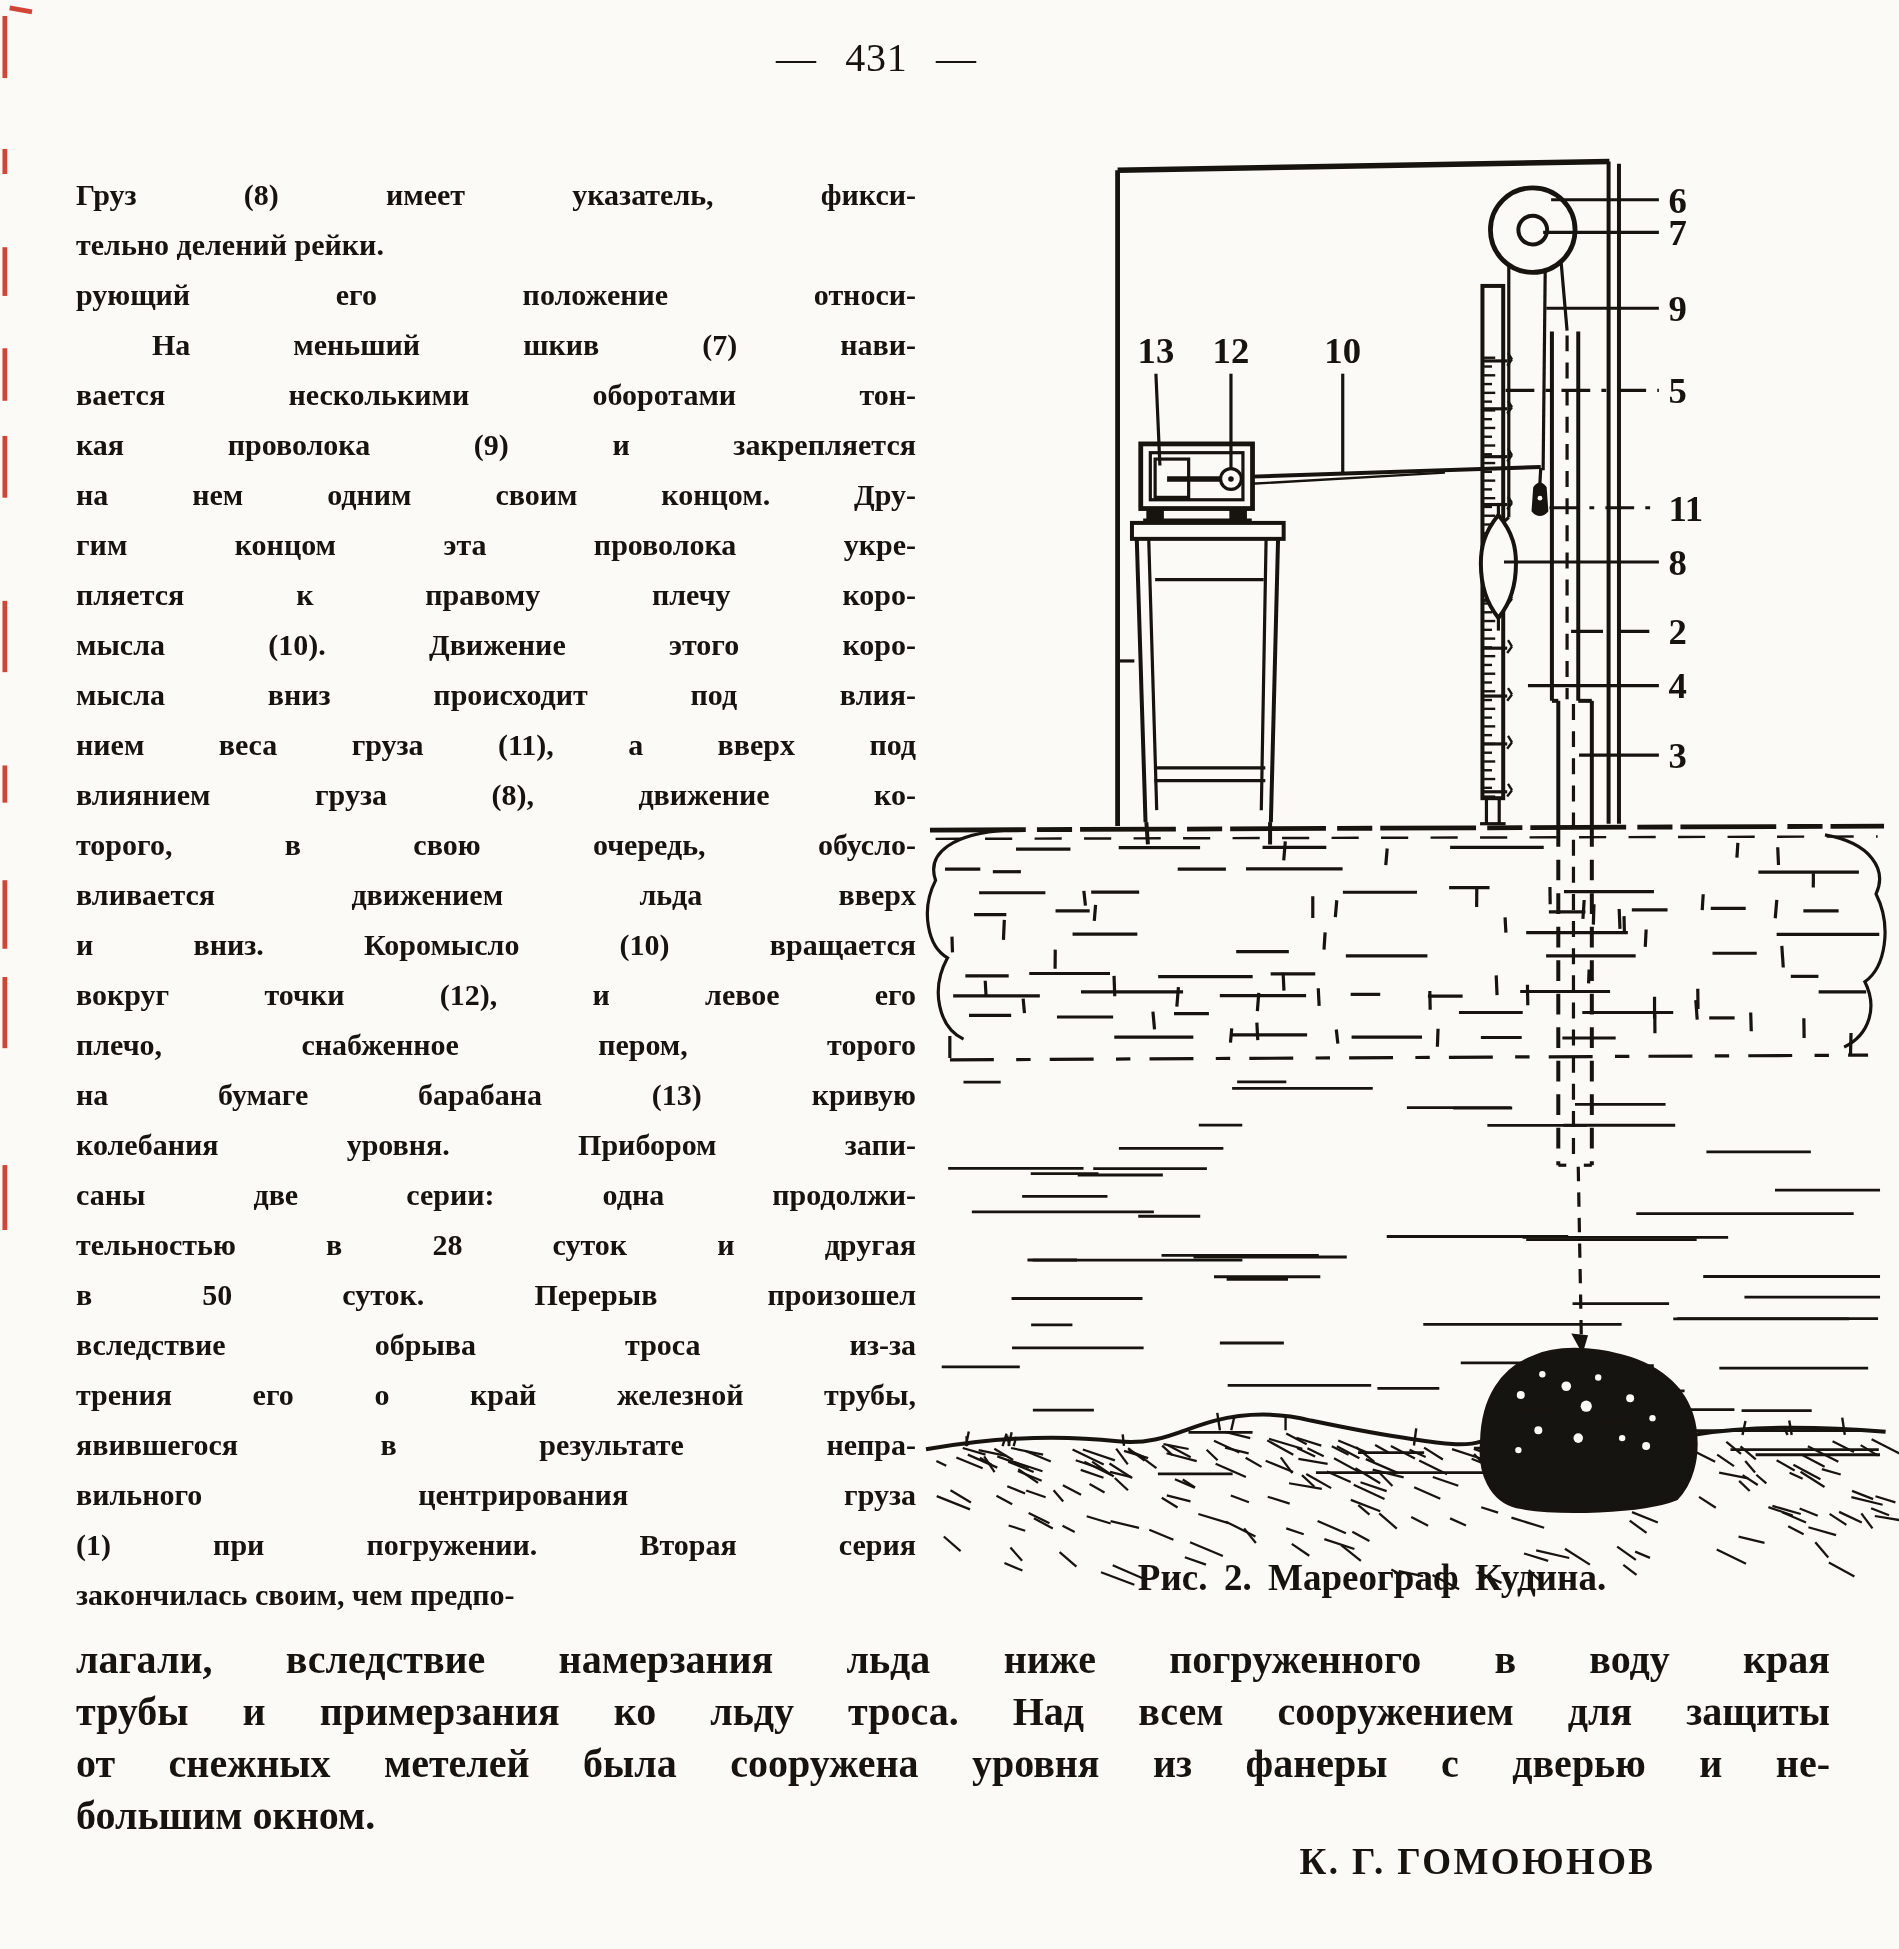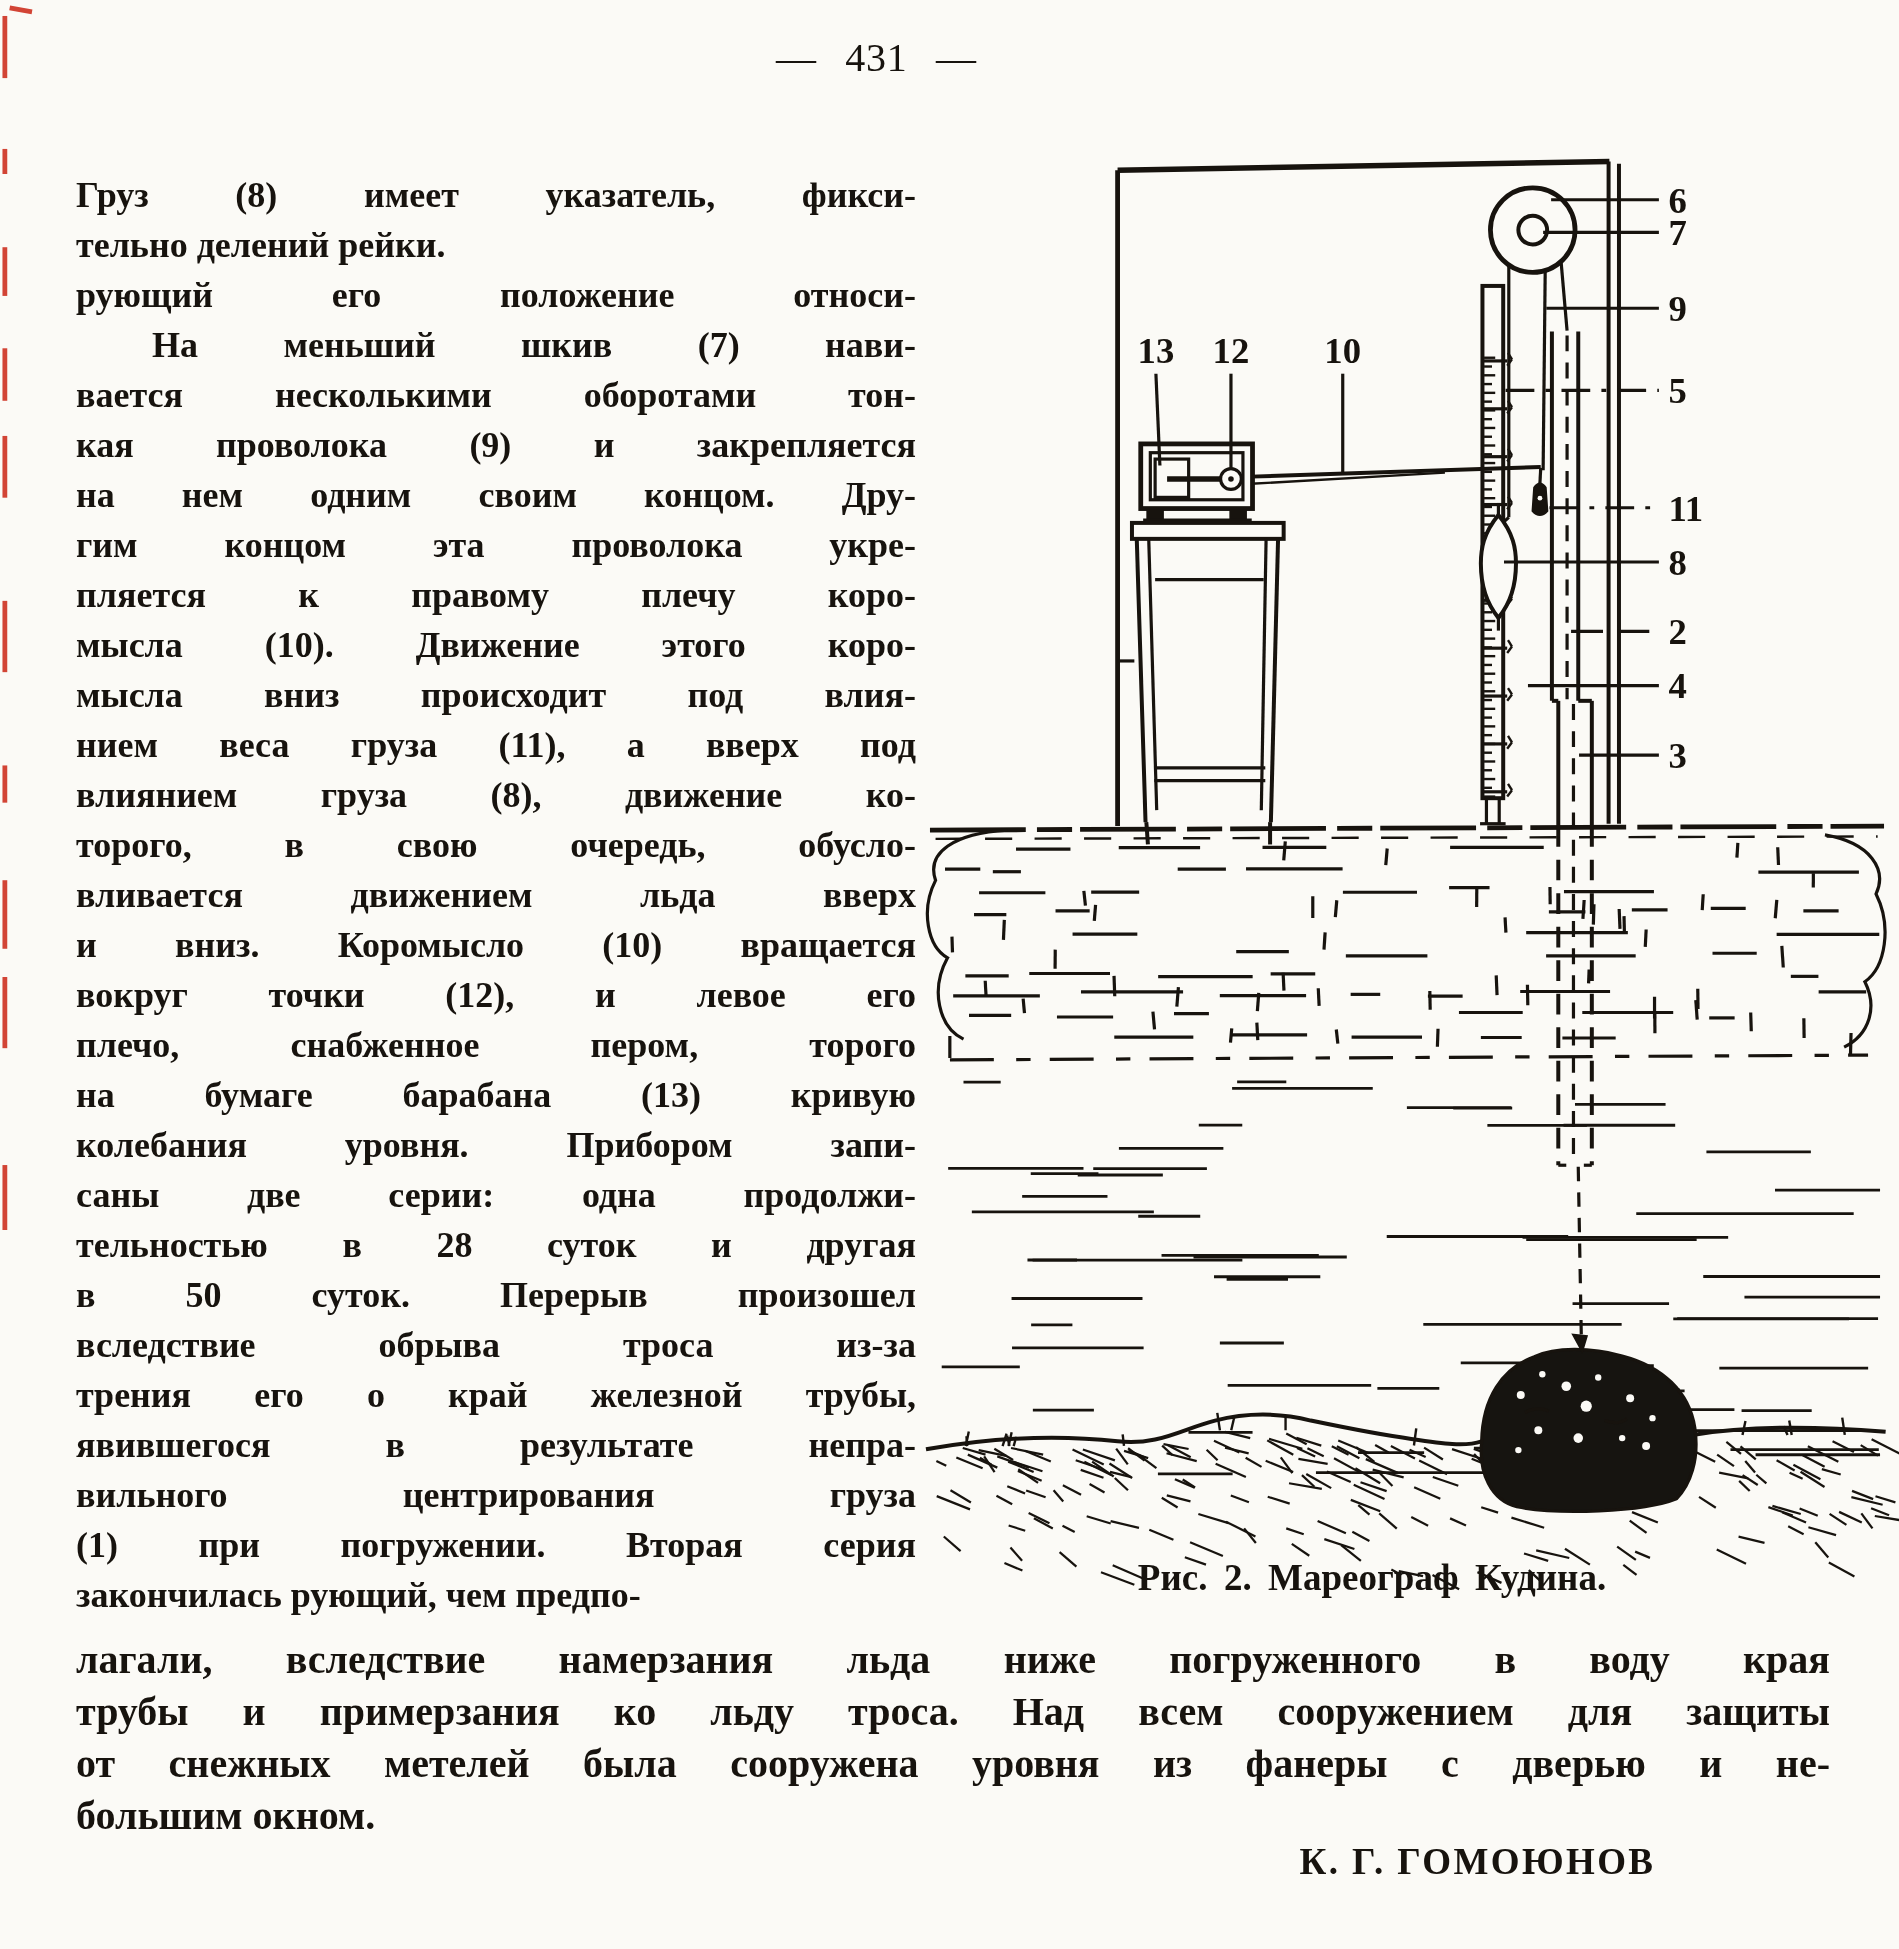--- a/index.html
+++ b/index.html
@@ -10,21 +10,21 @@
   }
   .pageno{
     position:absolute;left:776px;top:34px;width:319px;
     text-align:left;font-size:40px;font-weight:400;word-spacing:17.6px;
     letter-spacing:0.8px;
   }
   .col{
     position:absolute;left:76px;top:170px;width:840px;
   }
   .tline{
-    height:50px;line-height:50px;font-size:36px;font-weight:700;
+    height:50px;line-height:50px;font-size:30px;font-weight:700;
     text-align:justify;white-space:nowrap;
   }
   .tline.j{text-align-last:justify;white-space:normal;}
   .wide{
     position:absolute;left:76px;top:1634px;width:1754px;
   }
   .bline{
     height:52px;line-height:52px;font-size:40px;font-weight:700;
     text-align:justify;white-space:nowrap;
   }
@@ -69,21 +69,21 @@
       <div class="tline j">на бумаге барабана (13) кривую</div>
       <div class="tline j">колебания уровня. Прибором запи-</div>
       <div class="tline j">саны две серии: одна продолжи-</div>
       <div class="tline j">тельностью в 28 суток и другая</div>
       <div class="tline j">в 50 суток. Перерыв произошел</div>
       <div class="tline j">вследствие обрыва троса из-за</div>
       <div class="tline j">трения его о край железной трубы,</div>
       <div class="tline j">явившегося в результате непра-</div>
       <div class="tline j">вильного центрирования груза</div>
       <div class="tline j">(1) при погружении. Вторая серия</div>
-      <div class="tline">закончилась рующий, чем предпо-</div>
+      <div class="tline">закончилась своим, чем предпо-</div>
     </div>
 
   <div class="figwrap">
     <svg id="fig-svg" width="982" height="1532" viewBox="1150 130 1230 1920" preserveAspectRatio="none">
         <g>
           <line x1="1165" y1="1040" x2="2360" y2="1035" stroke="#17130e" stroke-width="6" stroke-linecap="butt" stroke-dasharray="120 14 44 10"></line>
           <line x1="1172" y1="1051" x2="2352" y2="1048" stroke="#17130e" stroke-width="3" stroke-linecap="butt" stroke-dasharray="34 28"></line>
           <line x1="1190" y1="1328" x2="2340" y2="1322" stroke="#17130e" stroke-width="4" stroke-linecap="butt" stroke-dasharray="55 28 18 24"></line>
           <path d="M1262,1040 C1195,1044 1160,1068 1172,1103 C1153,1140 1162,1186 1187,1200 C1165,1240 1176,1287 1207,1302" stroke="#17130e" stroke-width="4" fill="none"></path>
           <path d="M2286,1046 C2344,1056 2364,1090 2350,1120 C2370,1160 2362,1212 2336,1230 C2352,1262 2342,1296 2310,1312" stroke="#17130e" stroke-width="4" fill="none"></path>

